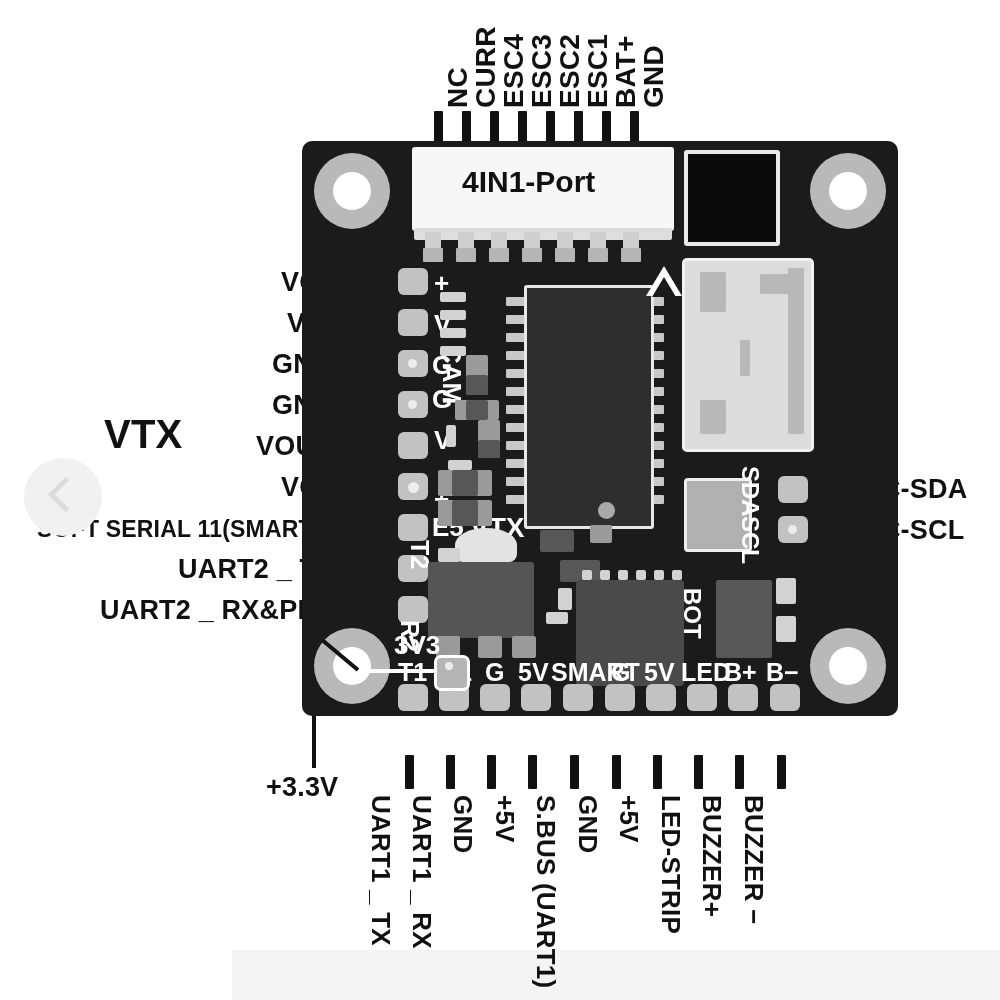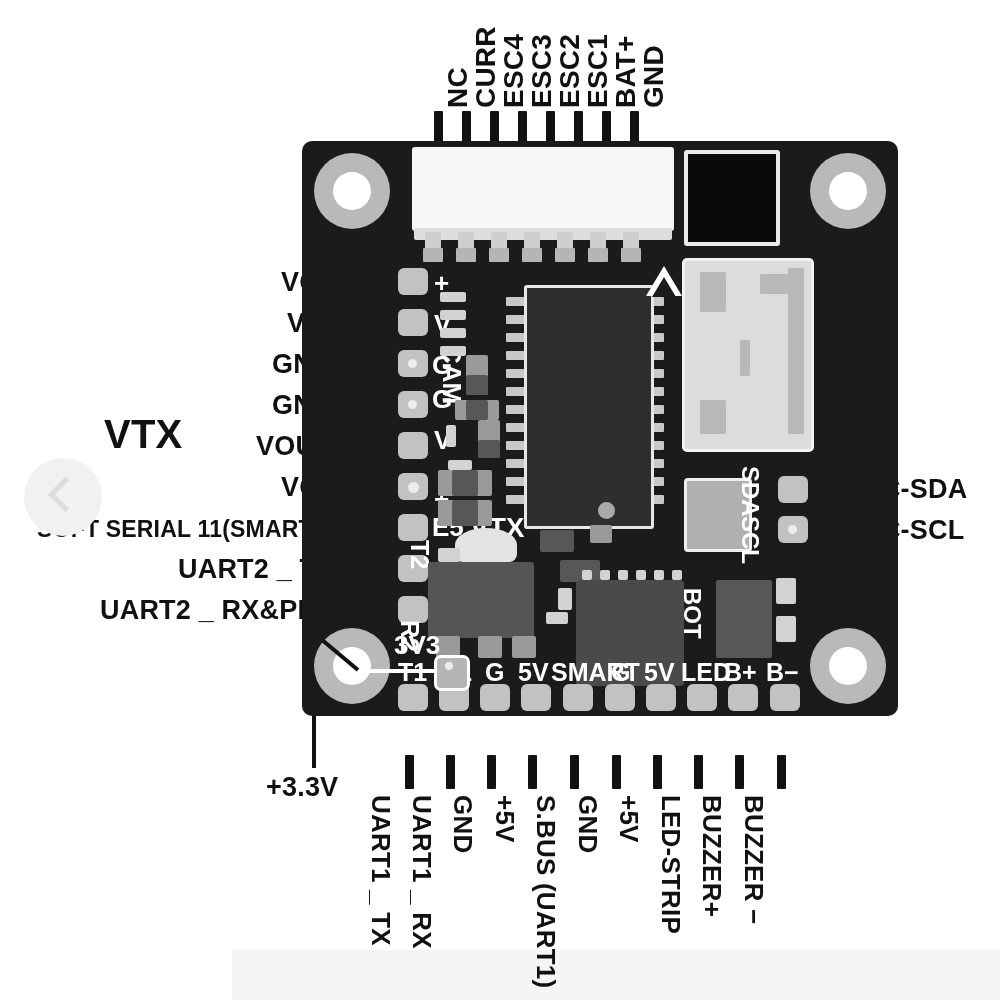--- a/index.html
+++ b/index.html
@@ -200,20 +200,21 @@
   <div class="hole" style="left:314px;top:153px;width:76px;height:76px;"></div>
   <div class="hole-in" style="left:333px;top:172px;width:38px;height:38px;"></div>
   <div class="hole" style="left:810px;top:153px;width:76px;height:76px;"></div>
   <div class="hole-in" style="left:829px;top:172px;width:38px;height:38px;"></div>
   <div class="hole" style="left:314px;top:628px;width:76px;height:76px;"></div>
   <div class="hole-in" style="left:333px;top:647px;width:38px;height:38px;"></div>
   <div class="hole" style="left:810px;top:628px;width:76px;height:76px;"></div>
   <div class="hole-in" style="left:829px;top:647px;width:38px;height:38px;"></div>
 
   <div class="conn-white" style="left:412px;top:147px;width:262px;height:84px;"></div>
+  <div class="conn-title" style="left:462px;top:165px;font-size:30px;">4IN1-Port</div>
   <div class="conn-teeth" style="left:414px;top:228px;width:258px;height:12px;"></div>
   <div>
     <div class="tooth" style="left:425px;top:232px;width:16px;height:18px;"></div>
     <div class="tooth" style="left:458px;top:232px;width:16px;height:18px;"></div>
     <div class="tooth" style="left:491px;top:232px;width:16px;height:18px;"></div>
     <div class="tooth" style="left:524px;top:232px;width:16px;height:18px;"></div>
     <div class="tooth" style="left:557px;top:232px;width:16px;height:18px;"></div>
     <div class="tooth" style="left:590px;top:232px;width:16px;height:18px;"></div>
     <div class="tooth" style="left:623px;top:232px;width:16px;height:18px;"></div>
     <div class="tooth-s" style="left:423px;top:248px;width:20px;height:14px;"></div>

